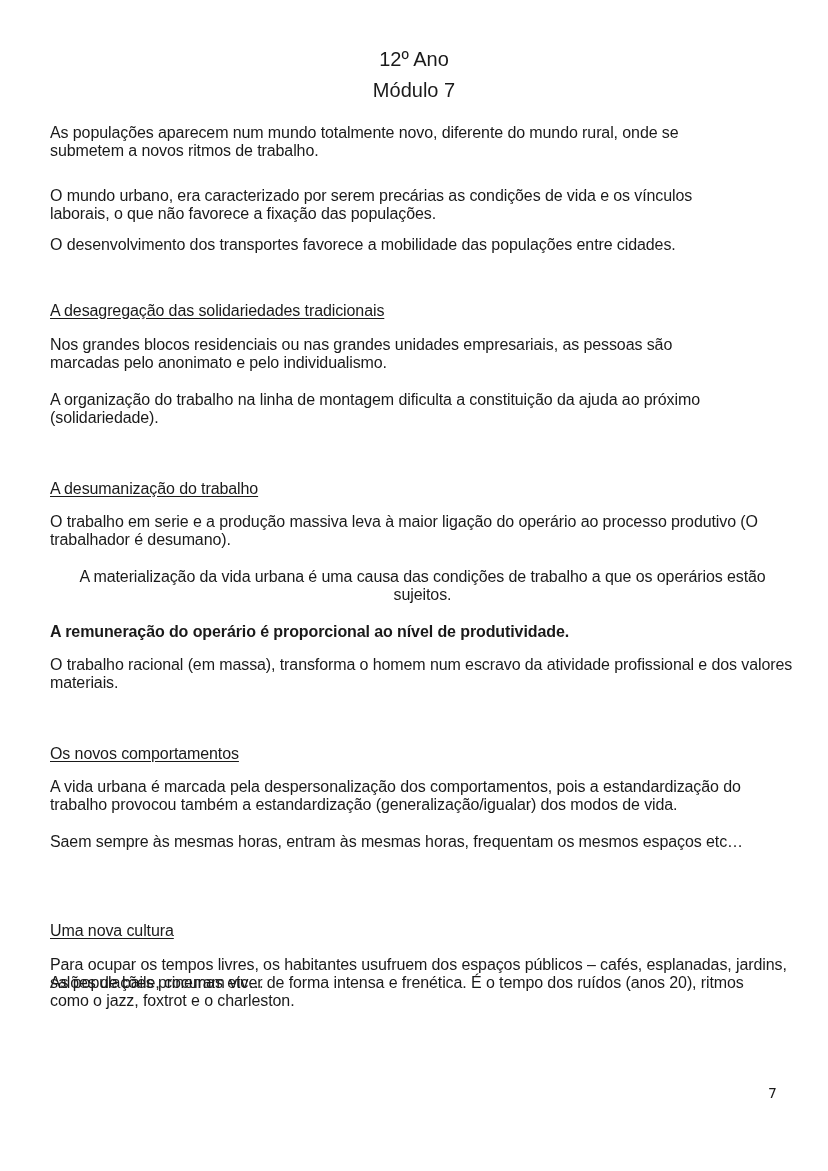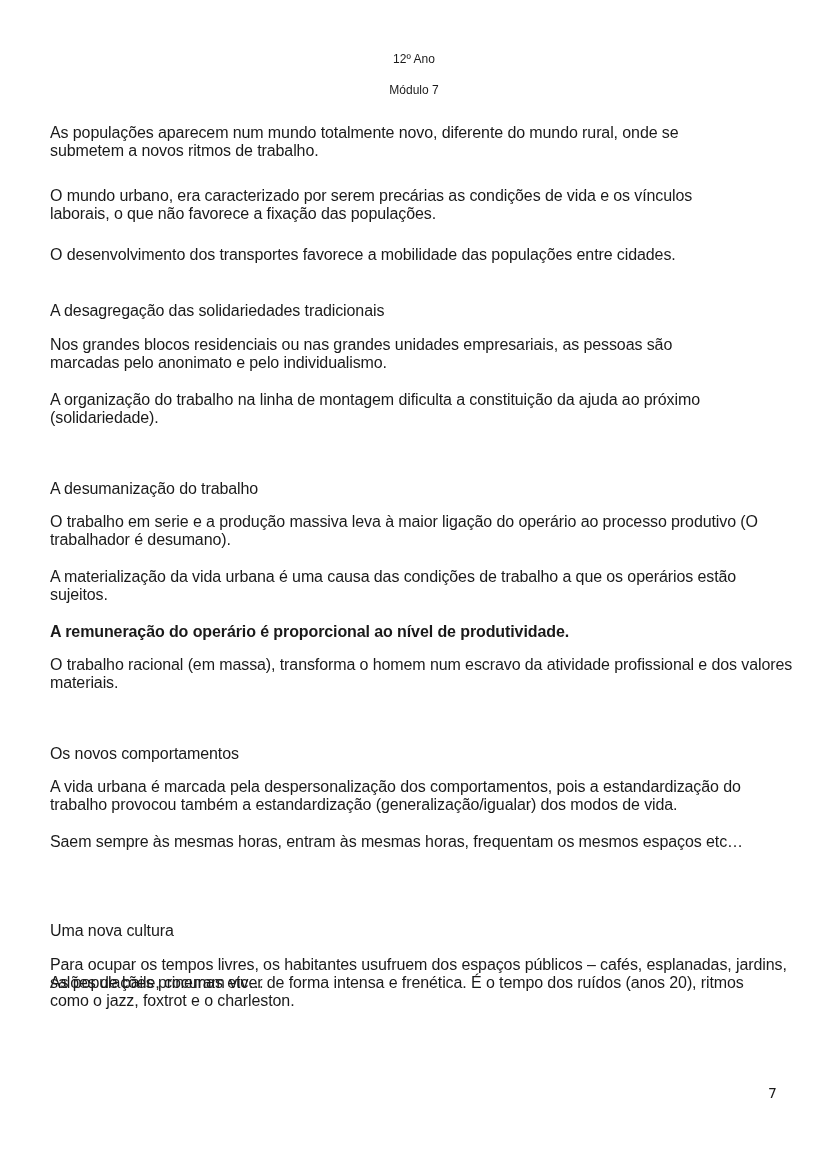--- a/index.html
+++ b/index.html
@@ -13,34 +13,35 @@
       position: relative;
       overflow: hidden;
       font-family: "Liberation Sans", sans-serif;
       color: #1a1a1a;
     }
     .center {
       position: absolute;
       left: 0;
       width: 828px;
       text-align: center;
-      font-size: 12px;
+      font-size: 20px;
       line-height: 22px;
     }
     .title { top: 48px; }
     .subtitle { top: 79px; }
     .block {
       position: absolute;
       left: 50px;
       width: 740px;
       font-size: 16px;
       line-height: 18px;
       letter-spacing: -0.1px;
     }
     .heading {
+      text-decoration: underline;
       text-underline-offset: 2px;
     }
     .pagenum {
       position: absolute;
       left: 768px;
       top: 1084px;
       font-size: 14px;
       line-height: 18px;
       font-family: "DejaVu Sans", sans-serif;
     }
@@ -48,29 +49,29 @@
 </head>
 <body>
 
 <div>
 
   <div class="center title">12º Ano</div>
   <div class="center subtitle">Módulo 7</div>
 
   <div class="block" style="top:124px; width:690px;">As populações aparecem num mundo totalmente novo, diferente do mundo rural, onde se submetem a novos ritmos de trabalho.</div>
   <div class="block" style="top:187px; width:700px;">O mundo urbano, era caracterizado por serem precárias as condições de vida e os vínculos laborais, o que não favorece a fixação das populações.</div>
-  <div class="block" style="top:236px;margin-top:10px;">O desenvolvimento dos transportes favorece a mobilidade das populações entre cidades.</div>
+  <div class="block" style="top:236px;">O desenvolvimento dos transportes favorece a mobilidade das populações entre cidades.</div>
 
   <div class="block heading" style="top:302px;">A desagregação das solidariedades tradicionais</div>
   <div class="block" style="top:336px; width:680px;">Nos grandes blocos residenciais ou nas grandes unidades empresariais, as pessoas são marcadas pelo anonimato e pelo individualismo.</div>
   <div class="block" style="top:391px; width:710px;">A organização do trabalho na linha de montagem dificulta a constituição da ajuda ao próximo (solidariedade).</div>
 
   <div class="block heading" style="top:480px;">A desumanização do trabalho</div>
   <div class="block" style="top:513px; width:745px;">O trabalho em serie e a produção massiva leva à maior ligação do operário ao processo produtivo (O trabalhador é desumano).</div>
-  <div class="block" style="top:568px; width:745px;">A materialização da vida urbana é uma causa das condições de trabalho a que os operários estão sujeitos.</div>
+  <div class="block" style="top:568px; width:745px;text-align:center;">A materialização da vida urbana é uma causa das condições de trabalho a que os operários estão sujeitos.</div>
   <div class="block" style="top:623px;font-weight:bold;">A remuneração do operário é proporcional ao nível de produtividade.</div>
   <div class="block" style="top:656px; width:745px;">O trabalho racional (em massa), transforma o homem num escravo da atividade profissional e dos valores materiais.</div>
 
   <div class="block heading" style="top:745px;">Os novos comportamentos</div>
   <div class="block" style="top:778px; width:735px;">A vida urbana é marcada pela despersonalização dos comportamentos, pois a estandardização do trabalho provocou também a estandardização (generalização/igualar) dos modos de vida.</div>
   <div class="block" style="top:833px; width:700px;">Saem sempre às mesmas horas, entram às mesmas horas, frequentam os mesmos espaços etc…</div>
 
   <div class="block heading" style="top:922px;">Uma nova cultura</div>
   <div class="block" style="top:956px; width:740px;">Para ocupar os tempos livres, os habitantes usufruem dos espaços públicos – cafés, esplanadas, jardins, salões de baile, cinemas etc…</div>
   <div class="block" style="top:974px; width:710px;">As populações procuram viver de forma intensa e frenética. É o tempo dos ruídos (anos 20), ritmos como o jazz, foxtrot e o charleston.</div>

